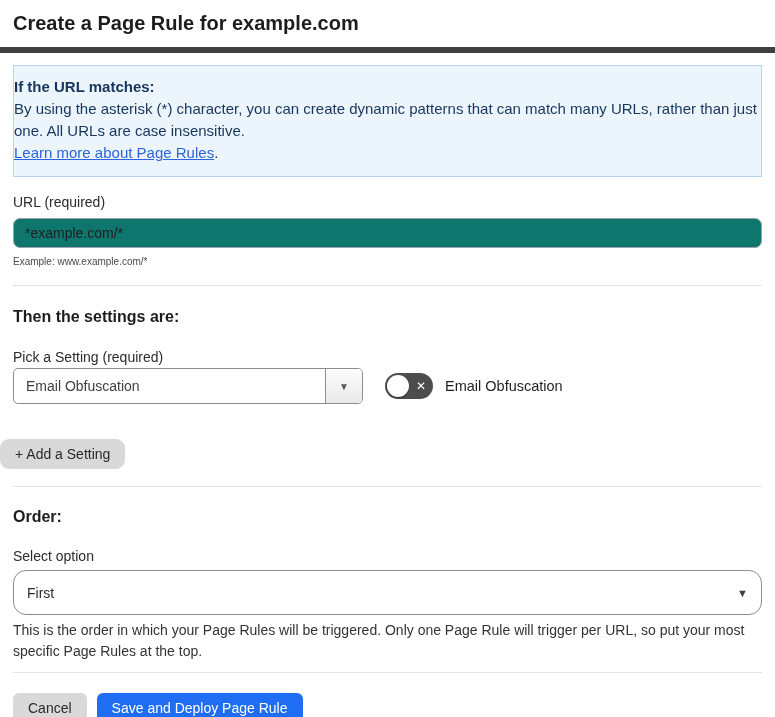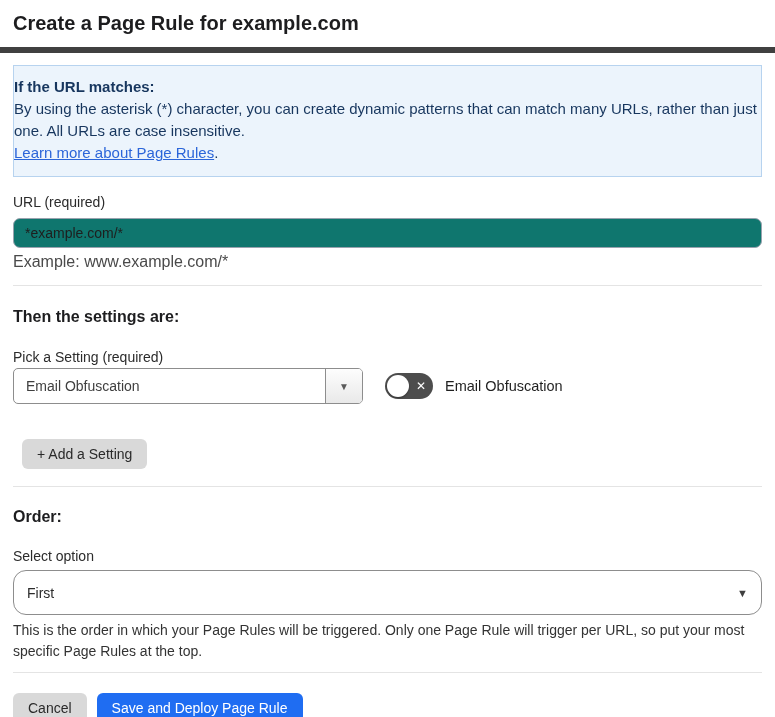--- a/index.html
+++ b/index.html
@@ -55,21 +55,21 @@
     background: #0f766e;
     border: 1px solid #99a2ae;
     border-radius: 7px;
     padding: 0 11px;
     font-family: "Liberation Sans", sans-serif;
     font-size: 14px;
     color: #1e1e1e;
   }
   .example-text {
     margin: 6px 13px 10px;
-    font-size: 16px;
+    font-size: 10px;
     line-height: 16px;
     color: #4a4a4a;
   }
 
   .divider {
     border: none;
     border-top: 1px solid #e4e4e4;
     margin: 15px 13px 0;
   }
 
@@ -166,21 +166,21 @@
     height: 30px;
     padding: 0 15px;
     border: none;
     border-radius: 6px;
     font-family: "Liberation Sans", sans-serif;
     font-size: 14px;
     cursor: pointer;
   }
   .btn-gray { background: #d9d9d9; color: #2a2a2a; }
   .btn-blue { background: #1f6df2; color: #ffffff; }
-  .add-setting-btn { margin: 35px 22px 0; }
+  .add-setting-btn { margin: 35px 0 0; border-radius: 9px; }
 
   .divider-2 { margin-top: 17px; }
 
   
   .order-select {
     margin: 6px 13px 0;
     width: 749px;
     height: 45px;
     border: 1px solid #8d8d8d;
     border-radius: 13px;

